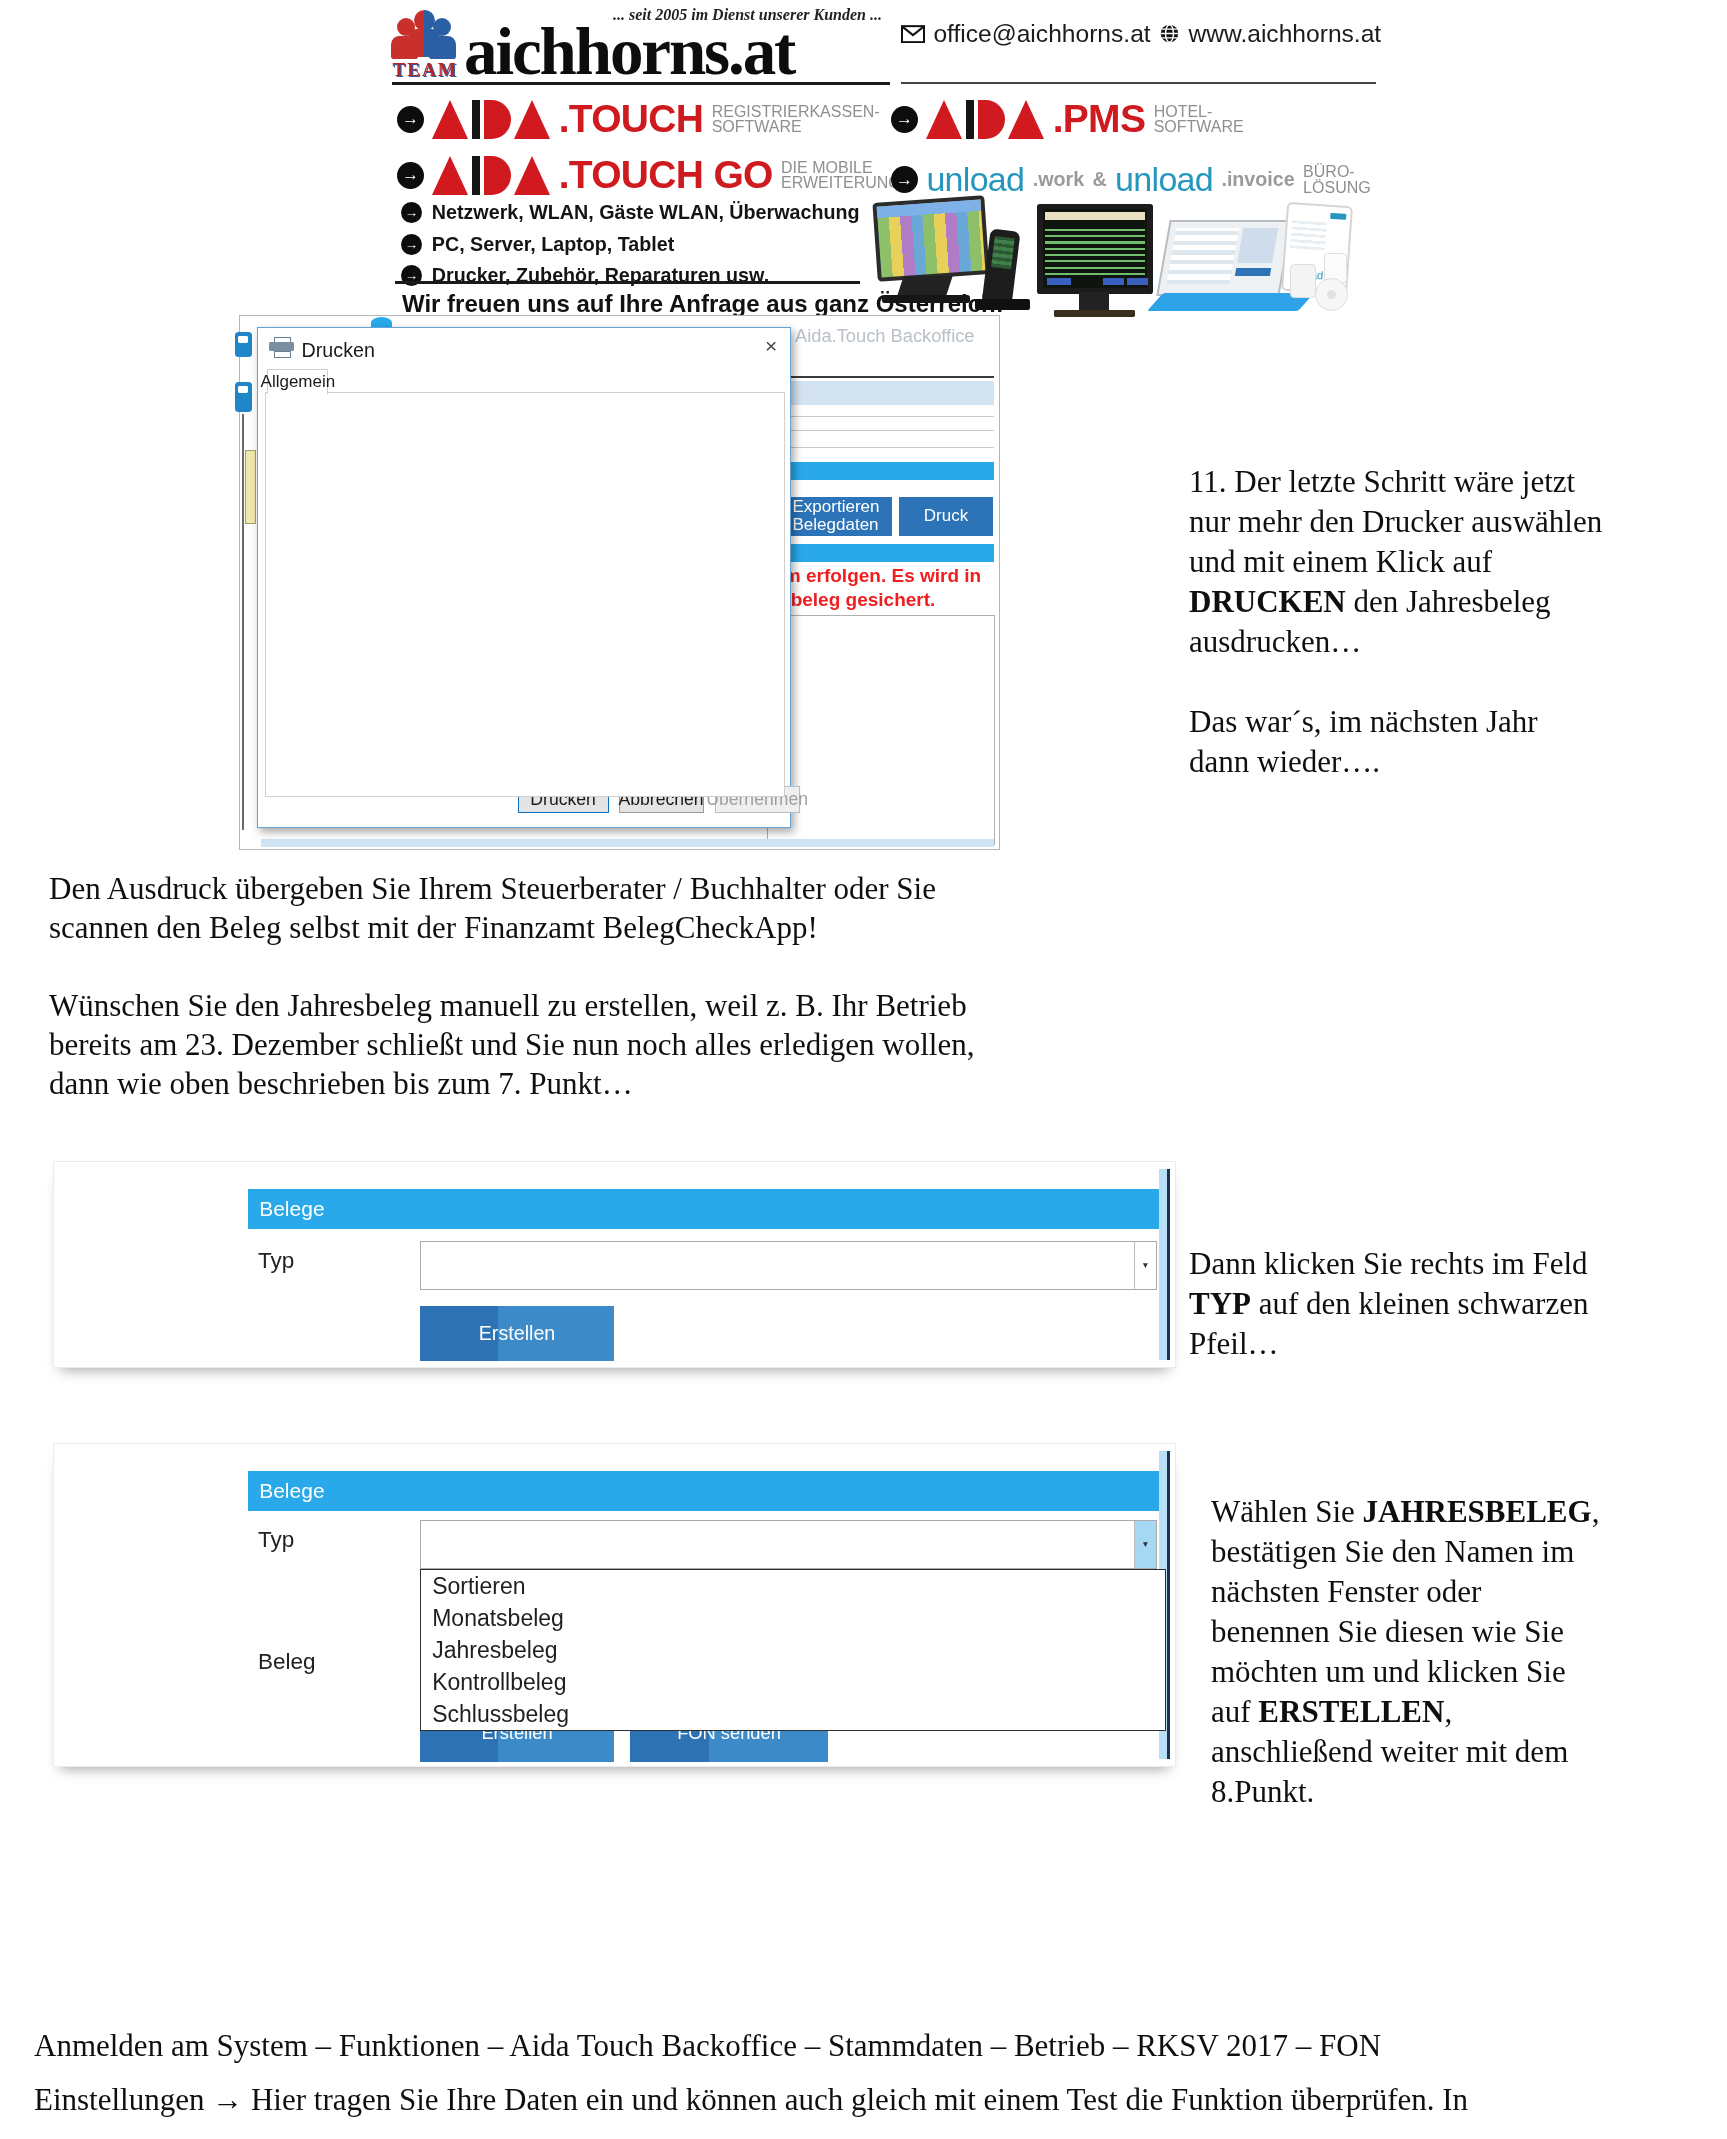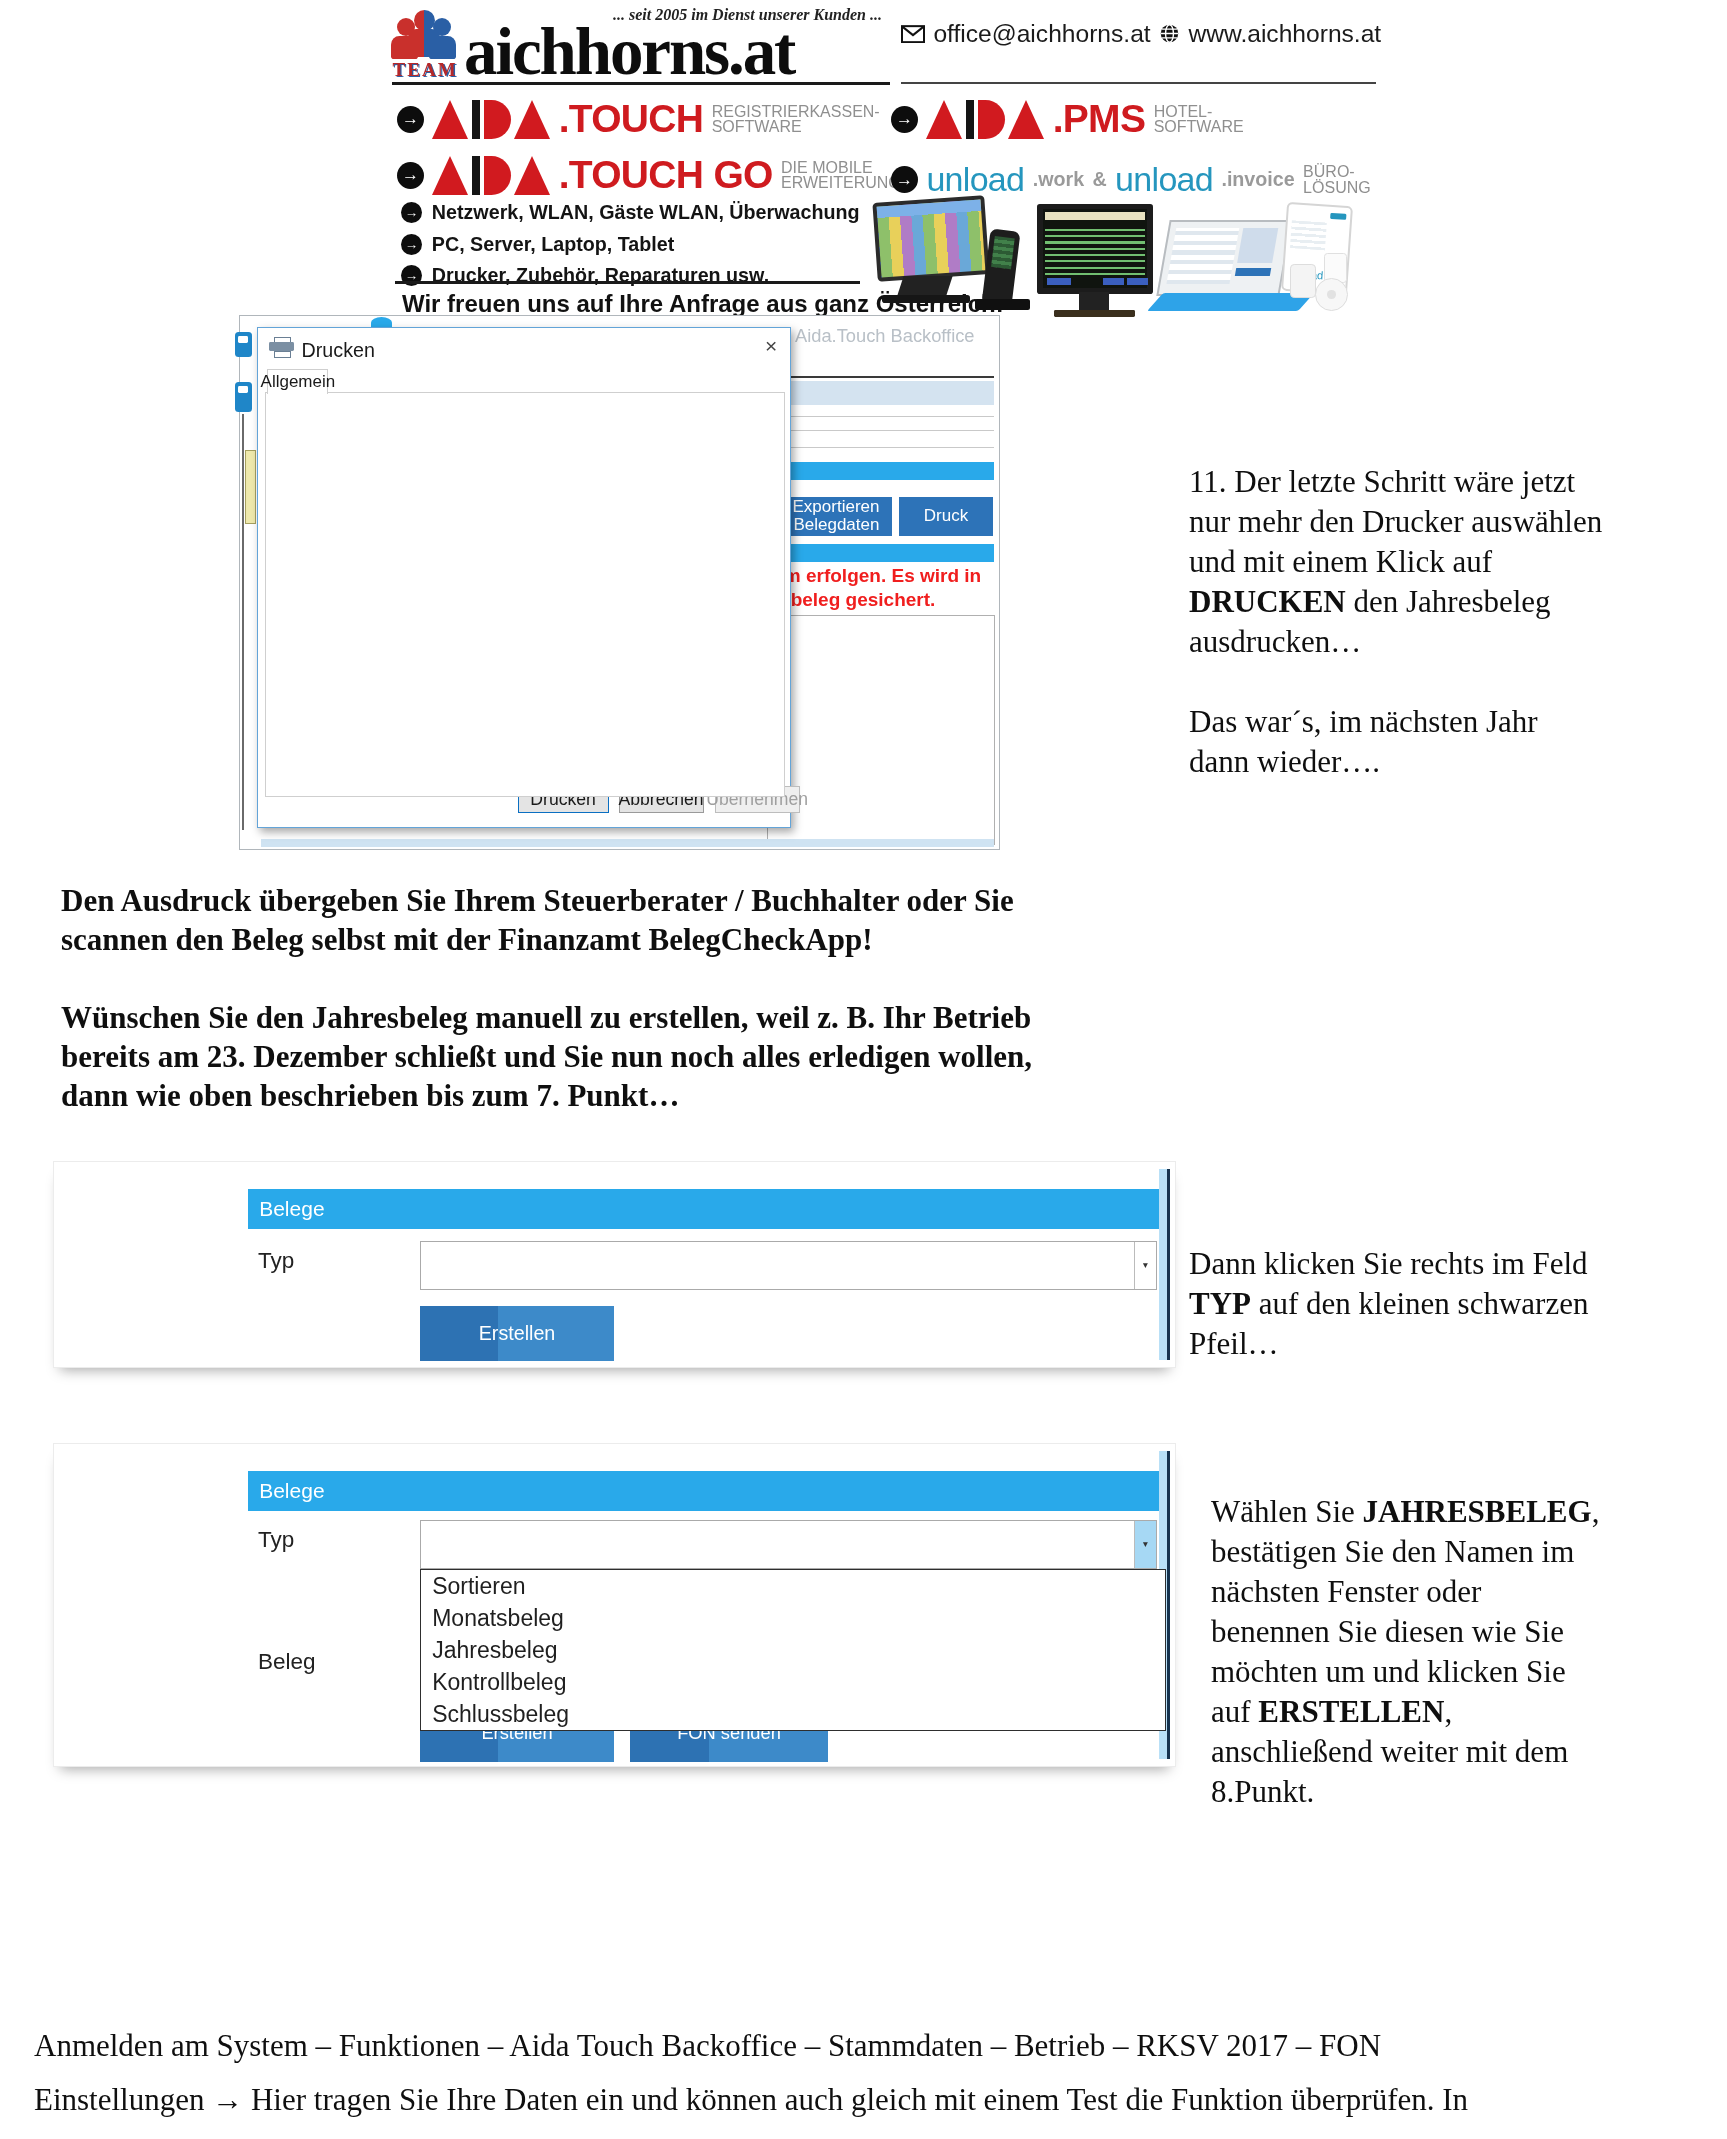--- a/index.html
+++ b/index.html
@@ -43,21 +43,21 @@
 
   
   .shot1{left:232px;top:309px;width:787px;height:547px;}
   .bo-window{left:7px;top:5.6px;width:759px;height:533px;background:#fff;border:0.7px solid #b0b6bb;}
   .bo-title{left:555px;top:9.8px;font-family:"Liberation Sans",sans-serif;font-size:18.3px;color:#b9c0c7;}
   .bo-darkline{left:21px;top:60px;width:733px;height:2.1px;background:#3a3a3a;}
   .bo-band-light{left:21px;top:65px;width:733px;height:24px;background:#d4e3f0;}
   .bo-hair{left:21px;width:733px;height:1.4px;background:#c9c9c9;}
   .bo-cyan{left:21px;width:733px;height:18.3px;background:#29a9ea;}
   .bo-btn{background:#2d73b8;color:#fff;font-family:"Liberation Sans",sans-serif;font-size:17px;
-          line-height:18.3px;display:flex;align-items:center;justify-content:center;text-align:right;}
+          line-height:18.3px;display:flex;align-items:center;justify-content:center;text-align:left;}
   .bo-warn{font-family:"Liberation Sans",sans-serif;font-weight:700;font-size:19px;color:#f01e1e;text-align:center;}
   .bo-box{left:527px;top:299px;width:226px;height:228px;border:0.7px solid #b0b0b0;background:#fff;}
   .bo-bottom{left:21px;top:523px;width:733px;height:8.4px;background:#cfe3f2;}
   .frag-blue{left:2.8px;background:#1f86c8;border-radius:3.5px;}
   .frag-blue .fb-in{position:absolute;left:2.8px;top:4.2px;width:10.5px;height:7px;background:#fff;border-radius:1.4px;}
   .frag-vline{left:9.8px;top:105px;width:2.1px;height:416px;background:#6a6a6a;}
   .frag-yellow{left:13.4px;top:141px;width:9.1px;height:72px;background:#efe9ac;border:0.7px solid #a59f5f;}
   .frag-dot{left:139px;top:8.4px;width:21px;height:11.2px;background:#29a9ea;border-radius:50% 50% 0 0;}
 
   .dlg{left:24.6px;top:18.3px;width:532px;height:499px;background:#fff;border:0.7px solid #63a4d8;
@@ -385,21 +385,21 @@
     <span>11. Der letzte Schritt wäre jetzt
 nur mehr den Drucker auswählen
 und mit einem Klick auf
 </span><b>DRUCKEN</b><span> den Jahresbeleg
 ausdrucken…
 
 Das war´s, im nächsten Jahr
 dann wieder….</span>
   </p>
 
-  <p class="abs bodyp pre" style="left:49px;top:869px;width:1083px;margin:12px;font-weight:bold;">Den Ausdruck übergeben Sie Ihrem Steuerberater / Buchhalter oder Sie
+  <p class="abs bodyp pre" style="left:49px;top:869px;width:1083px;margin:0;">Den Ausdruck übergeben Sie Ihrem Steuerberater / Buchhalter oder Sie
 scannen den Beleg selbst mit der Finanzamt BelegCheckApp!
 
 Wünschen Sie den Jahresbeleg manuell zu erstellen, weil z. B. Ihr Betrieb
 bereits am 23. Dezember schließt und Sie nun noch alles erledigen wollen,
 dann wie oben beschrieben bis zum 7. Punkt…</p>
 
   <div class="abs panelcard" style="left:53px;top:1161px;height:205px;">
     <div class="stripe" style="top:7px;height:191px;"></div>
     <div class="phead">Belege</div>
     <div class="plabel" style="left:204px;top:86px;">Typ</div>

